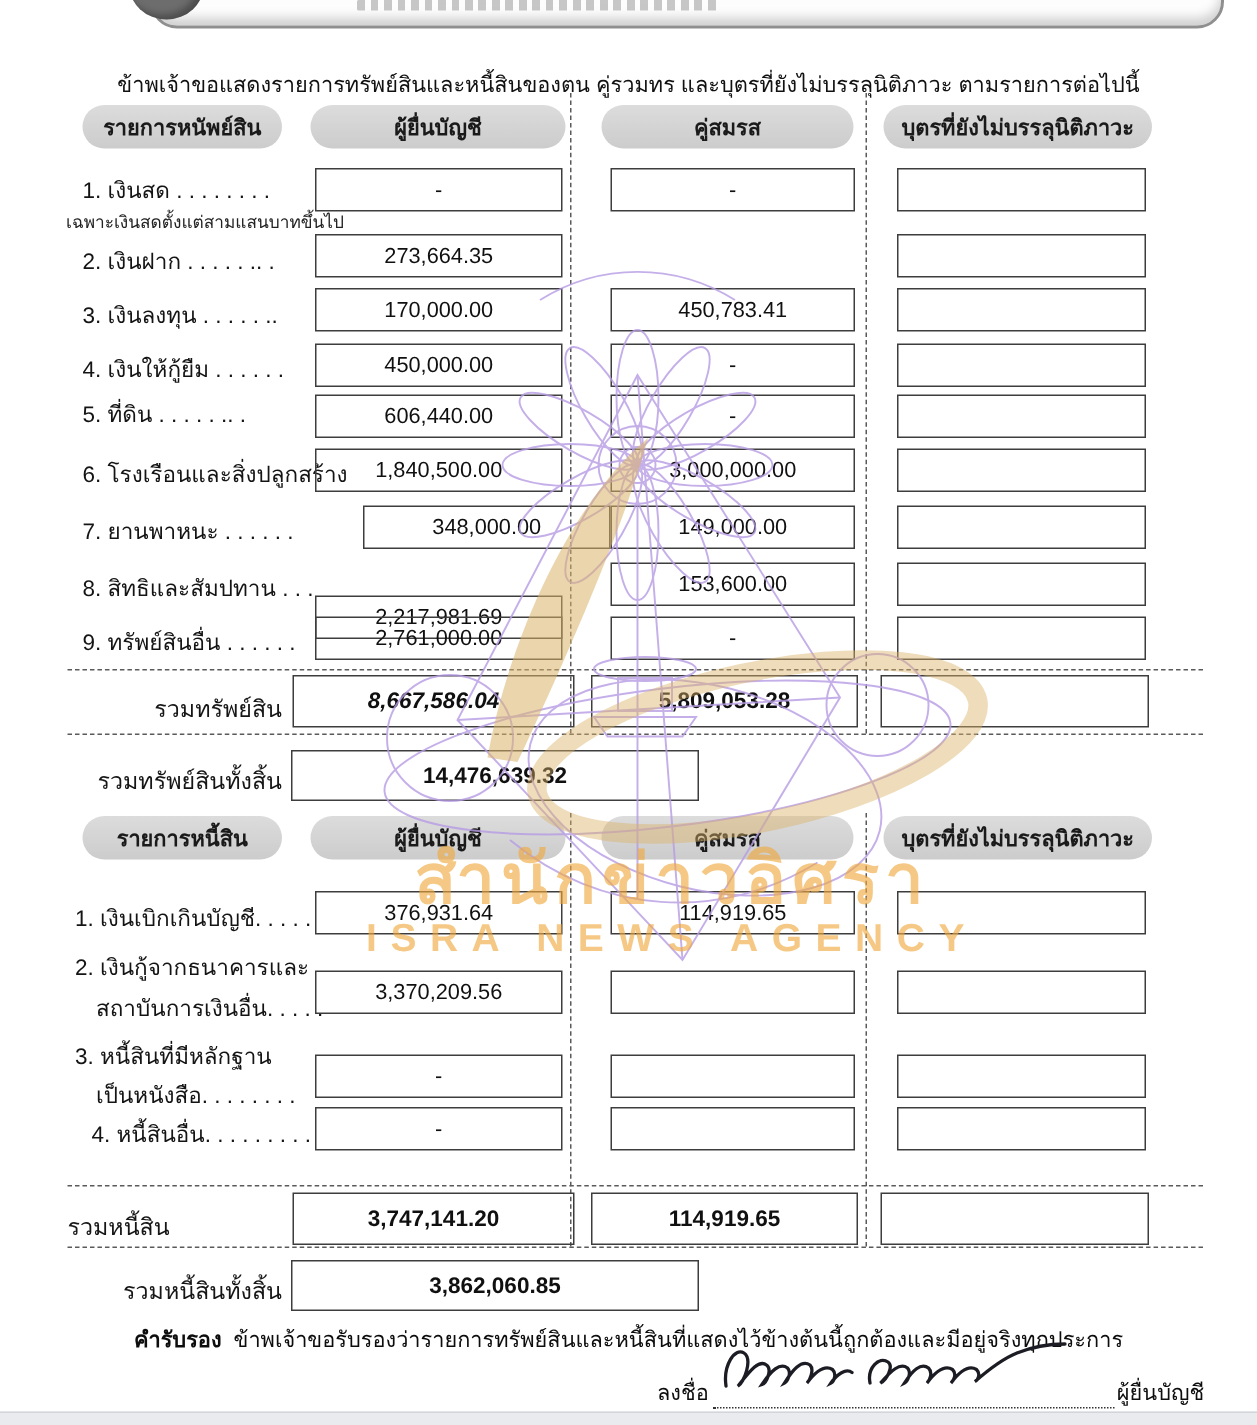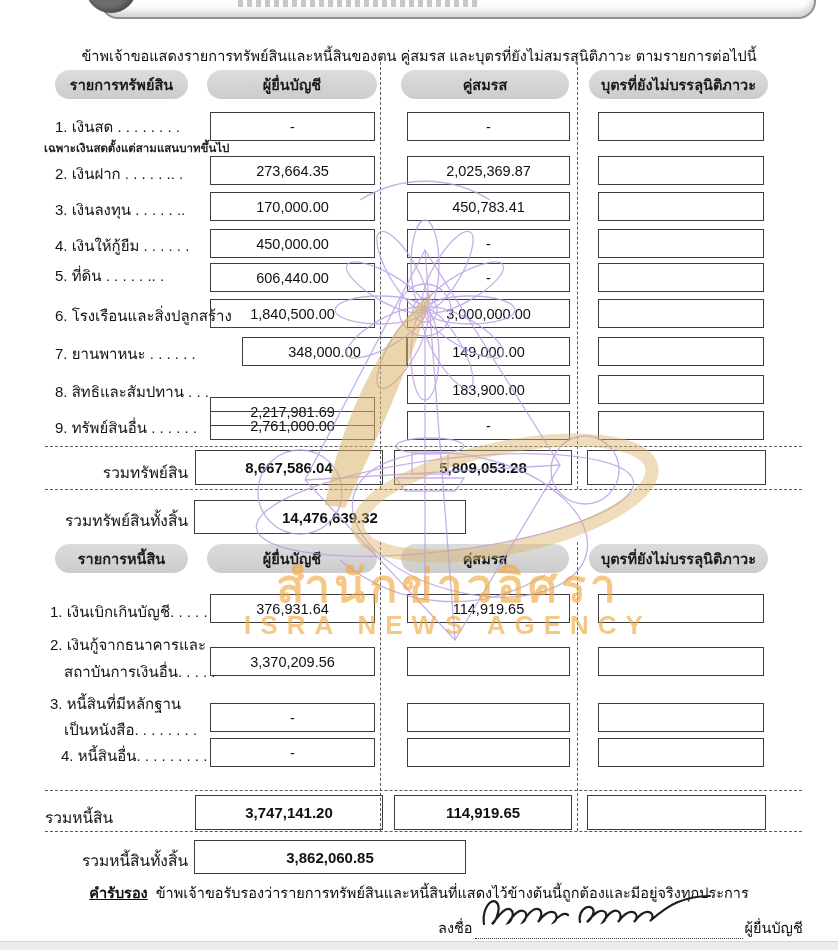--- a/index.html
+++ b/index.html
@@ -23,63 +23,62 @@
     opacity:.55;border-radius:1px;
   }
   .intro{position:absolute;left:0;top:44px;width:838px;text-align:center;font-size:14.5px;color:#111;}
   .pill{
     position:absolute;height:29px;border-radius:15px;background:linear-gradient(#dcdcdc,#cccccc);
     display:flex;align-items:center;justify-content:center;font-weight:bold;font-size:14.5px;color:#1a1a1a;
   }
   .vdash{position:absolute;width:0;border-left:1.6px dashed #5a5a5a;}
   .hdash{position:absolute;height:0;border-top:1.6px dashed #5a5a5a;}
   .rlabel{position:absolute;font-size:15px;white-space:nowrap;color:#141414;}
-  .rnote{position:absolute;font-size:11.5px;white-space:nowrap;color:#222;font-weight:bold;}
+  .rnote{position:absolute;font-size:11.5px;white-space:nowrap;color:#222;}
   .vbox{
     position:absolute;height:27px;border:1.5px solid #3d3d3d;background:transparent;
     display:flex;align-items:center;justify-content:center;font-size:14.5px;color:#101010;
   }
   .tbox{height:33px;font-weight:bold;font-size:15px;}
   .tlabel{position:absolute;font-size:15.5px;font-weight:normal;white-space:nowrap;}
   .certify{position:absolute;left:0;top:881px;width:838px;text-align:center;font-size:14.5px;color:#0d0d0d;}
-  .certify b{text-decoration:underline;font-weight:bold;margin-right:8px;text-align:right;}
+  .certify b{font-weight:bold;margin-right:8px;text-align:right;}
   .signrow{position:absolute;left:438px;top:916px;display:flex;align-items:flex-end;font-size:14.5px;color:#0d0d0d;}
   .signdots{width:268px;border-bottom:1.6px dotted #333;margin:0 2px;height:16px;}
   .sig-svg{position:absolute;left:478px;top:886px;pointer-events:none;}
   .bottomstrip{position:absolute;left:0;top:941px;width:838px;height:9px;background:#e9ebee;border-top:1px solid #d2d5da;}
   .watermark{position:absolute;left:0;top:0;pointer-events:none;z-index:40;}
 </style>
 </head>
 <body>
 
 <div id="page">
 
   <div class="banner"></div>
   <div class="banner-circle"></div>
   <div class="banner-textcut"></div>
 
-  <div class="intro">ข้าพเจ้าขอแสดงรายการทรัพย์สินและหนี้สินของตน  คู่สมรส  และบุตรที่ยังไม่สมรสุนิติภาวะ ตามรายการต่อไปนี้</div>
-
-  <div class="pill" style="left:55px;top:70px;width:133px;">รายการทรัพย์สิน</div>
+  <div class="intro">ข้าพเจ้าขอแสดงรายการทรัพย์สินและหนี้สินของตน  คู่รวมทร  และบุตรที่ยังไม่บรรลุนิติภาวะ ตามรายการต่อไปนี้</div>
+
+  <div class="pill" style="left:55px;top:70px;width:133px;">รายการหนัพย์สิน</div>
   <div class="pill" style="left:207px;top:70px;width:170px;">ผู้ยื่นบัญชี</div>
   <div class="pill" style="left:401px;top:70px;width:168px;">คู่สมรส</div>
   <div class="pill" style="left:589px;top:70px;width:179px;">บุตรที่ยังไม่บรรลุนิติภาวะ</div>
 
   <div class="vdash" style="left:380px;top:62px;height:427px;"></div>
   <div class="vdash" style="left:577px;top:62px;height:427px;"></div>
 
   <div class="rlabel" style="left:55px;top:115px;">1. เงินสด  . . . . . . . .</div>
   <div class="rnote" style="left:44px;top:139px;">เฉพาะเงินสดตั้งแต่สามแสนบาทขึ้นไป</div>
   <div class="vbox" style="left:210px;top:112px;width:163px;">-</div>
   <div class="vbox" style="left:407px;top:112px;width:161px;">-</div>
   <div class="vbox" style="left:598px;top:112px;width:164px;"></div>
 
   <div class="rlabel" style="left:55px;top:162px;">2. เงินฝาก  . . . . . .. .</div>
   <div class="vbox" style="left:210px;top:156px;width:163px;">273,664.35</div>
-  <div class="vbox" style="left:407px;top:156px;width:161px;">2,025,369.87</div>
   <div class="vbox" style="left:598px;top:156px;width:164px;"></div>
 
   <div class="rlabel" style="left:55px;top:198px;">3. เงินลงทุน  . . . . . ..</div>
   <div class="vbox" style="left:210px;top:192px;width:163px;">170,000.00</div>
   <div class="vbox" style="left:407px;top:192px;width:161px;">450,783.41</div>
   <div class="vbox" style="left:598px;top:192px;width:164px;"></div>
 
   <div class="rlabel" style="left:55px;top:234px;">4. เงินให้กู้ยืม  . . . . . .</div>
   <div class="vbox" style="left:210px;top:229px;width:163px;">450,000.00</div>
   <div class="vbox" style="left:407px;top:229px;width:161px;">-</div>
@@ -95,31 +94,31 @@
   <div class="vbox" style="left:407px;top:299px;width:161px;">3,000,000.00</div>
   <div class="vbox" style="left:598px;top:299px;width:164px;"></div>
 
   <div class="rlabel" style="left:55px;top:342px;">7. ยานพาหนะ  . . . . . .</div>
   <div class="vbox" style="left:210px;top:337px;width:163px;margin-left:32px;">348,000.00</div>
   <div class="vbox" style="left:407px;top:337px;width:161px;">149,000.00</div>
   <div class="vbox" style="left:598px;top:337px;width:164px;"></div>
 
   <div class="rlabel" style="left:55px;top:380px;">8. สิทธิและสัมปทาน  . . .</div>
   <div class="vbox" style="left:210px;top:397px;width:163px;">2,217,981.69</div>
-  <div class="vbox" style="left:407px;top:375px;width:161px;">183,900.00</div>
+  <div class="vbox" style="left:407px;top:375px;width:161px;">153,600.00</div>
   <div class="vbox" style="left:598px;top:375px;width:164px;"></div>
 
   <div class="rlabel" style="left:55px;top:416px;">9. ทรัพย์สินอื่น  . . . . . .</div>
   <div class="vbox" style="left:210px;top:411px;width:163px;">2,761,000.00</div>
   <div class="vbox" style="left:407px;top:411px;width:161px;">-</div>
   <div class="vbox" style="left:598px;top:411px;width:164px;"></div>
 
   <div class="hdash" style="left:45px;top:446px;width:757px;"></div>
   <div class="tlabel" style="left:40px;top:460px;width:148px;text-align:right;font-family:Liberation Serif, serif;">รวมทรัพย์สิน</div>
-  <div class="vbox tbox" style="left:195px;top:450px;width:186px;">8,667,586.04</div>
+  <div class="vbox tbox" style="left:195px;top:450px;width:186px;font-style:italic;">8,667,586.04</div>
   <div class="vbox tbox" style="left:394px;top:450px;width:176px;">5,809,053.28</div>
   <div class="vbox tbox" style="left:587px;top:450px;width:177px;"></div>
   <div class="hdash" style="left:45px;top:489px;width:757px;"></div>
 
   <div class="tlabel" style="left:30px;top:508px;width:158px;text-align:right;">รวมทรัพย์สินทั้งสิ้น</div>
   <div class="vbox tbox" style="left:194px;top:500px;width:270px;height:32px;">14,476,639.32</div>
 
   <div class="pill" style="left:55px;top:544px;width:133px;">รายการหนี้สิน</div>
   <div class="pill" style="left:207px;top:544px;width:170px;">ผู้ยื่นบัญชี</div>
   <div class="pill" style="left:401px;top:544px;width:168px;">คู่สมรส</div>

